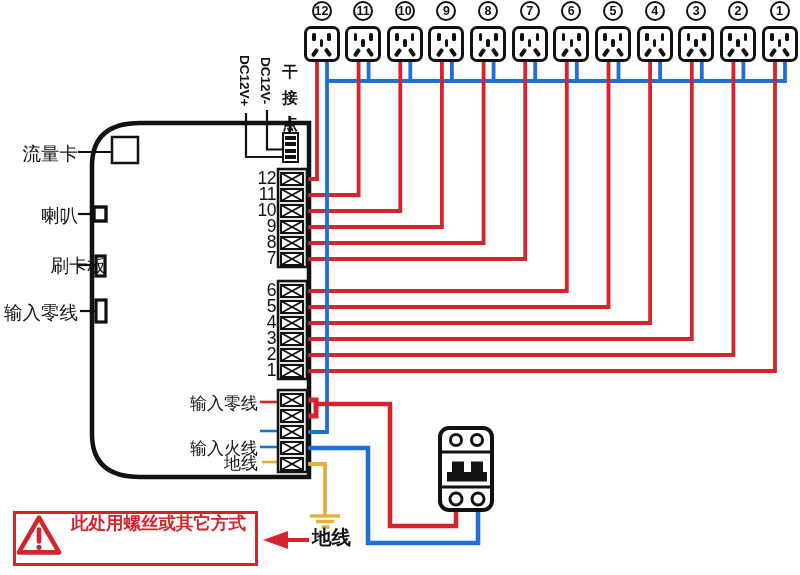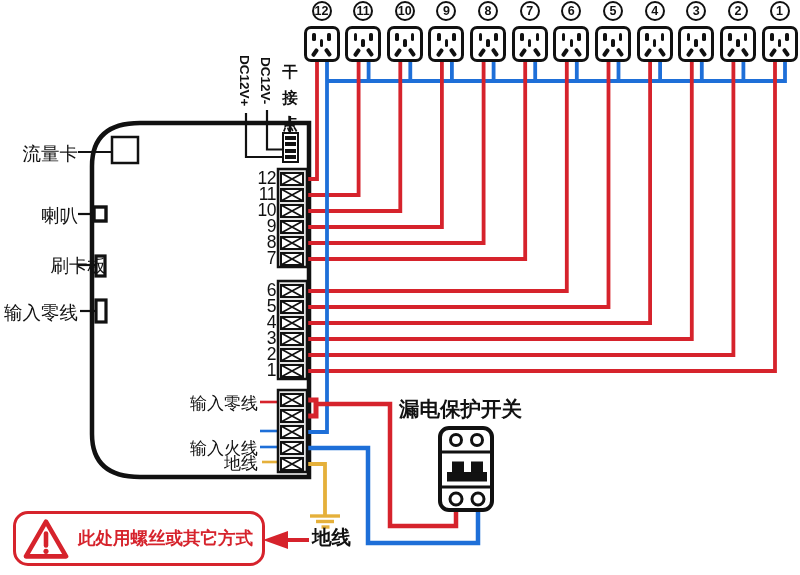--- a/index.html
+++ b/index.html
@@ -21,21 +21,21 @@
   .slot.tl{left:5.5px;top:3.5px;}
   .slot.tr{right:5.5px;top:3.5px;}
   .slot.c{left:13.2px;top:9.5px;}
   .slot.dl{left:6.5px;top:19px;height:9px;transform:rotate(35deg);}
   .slot.dr{right:6.5px;top:19px;height:9px;transform:rotate(-35deg);}
   .onum{position:absolute;width:16px;height:16px;border:2.5px solid #111;border-radius:50%;
         font-size:12.5px;font-weight:700;line-height:16px;text-align:center;background:#fff;}
   #breaker-title{position:absolute;left:399px;top:395px;font-size:20.5px;font-weight:700;}
   #ground-label{position:absolute;left:312px;top:524px;font-size:19.5px;font-weight:700;}
   #warning-box{position:absolute;left:13px;top:511px;width:239px;height:49px;border:3.5px solid var(--live);
-               border-radius:15px;background:#fff;display:flex;align-items:center;padding-left:7px;}
+               border-radius:0;background:#fff;display:flex;align-items:flex-start;}
   #warning-text{margin-left:9px;color:var(--live);font-size:17.5px;font-weight:700;line-height:19.5px;white-space:nowrap;}
 </style>
 </head>
 <body>
 
 <div id="canvas" style="--live: #d6232c; --neutral: #1e6fd8; --ground: #e5b03a; --ink: #111111;">
 
   <svg id="wires" width="800" height="575" viewBox="0 0 800 575">
 
     <path d="M309 123 H140 Q92 123 92 166 V434 Q92 477 140 477 H309 Z" fill="#fff" stroke="#111" stroke-width="4.5"></path>
@@ -176,21 +176,20 @@
     <g>
       <path class="w-live" stroke-width="4" d="M287 540 H309"></path>
       <polygon points="263,540 288,531 288,549" fill="var(--live)"></polygon>
     </g>
   </svg>
 
   <div class="vlabel" style="left:252px;top:55px;">DC12V+</div>
   <div class="vlabel" style="left:273px;top:57px;">DC12V-</div>
   <div class="vcjk" style="left:281px;top:59px;">干接点</div>
 
-  <div id="breaker-title">漏电保护开关</div>
   <div id="ground-label">地线</div>
 
   <div id="warning-box">
     <svg width="46" height="42" viewBox="0 0 50 46">
       <polygon points="25,4 47,42 3,42" fill="#fff" stroke="var(--live)" stroke-width="5" stroke-linejoin="round"></polygon>
       <path d="M25 17 V30" stroke="var(--live)" stroke-width="5" stroke-linecap="round" fill="none"></path>
       <circle cx="25" cy="36.5" r="2.8" fill="var(--live)"></circle>
     </svg>
     <div id="warning-text">
       <div>此处用螺丝或其它方式</div>

